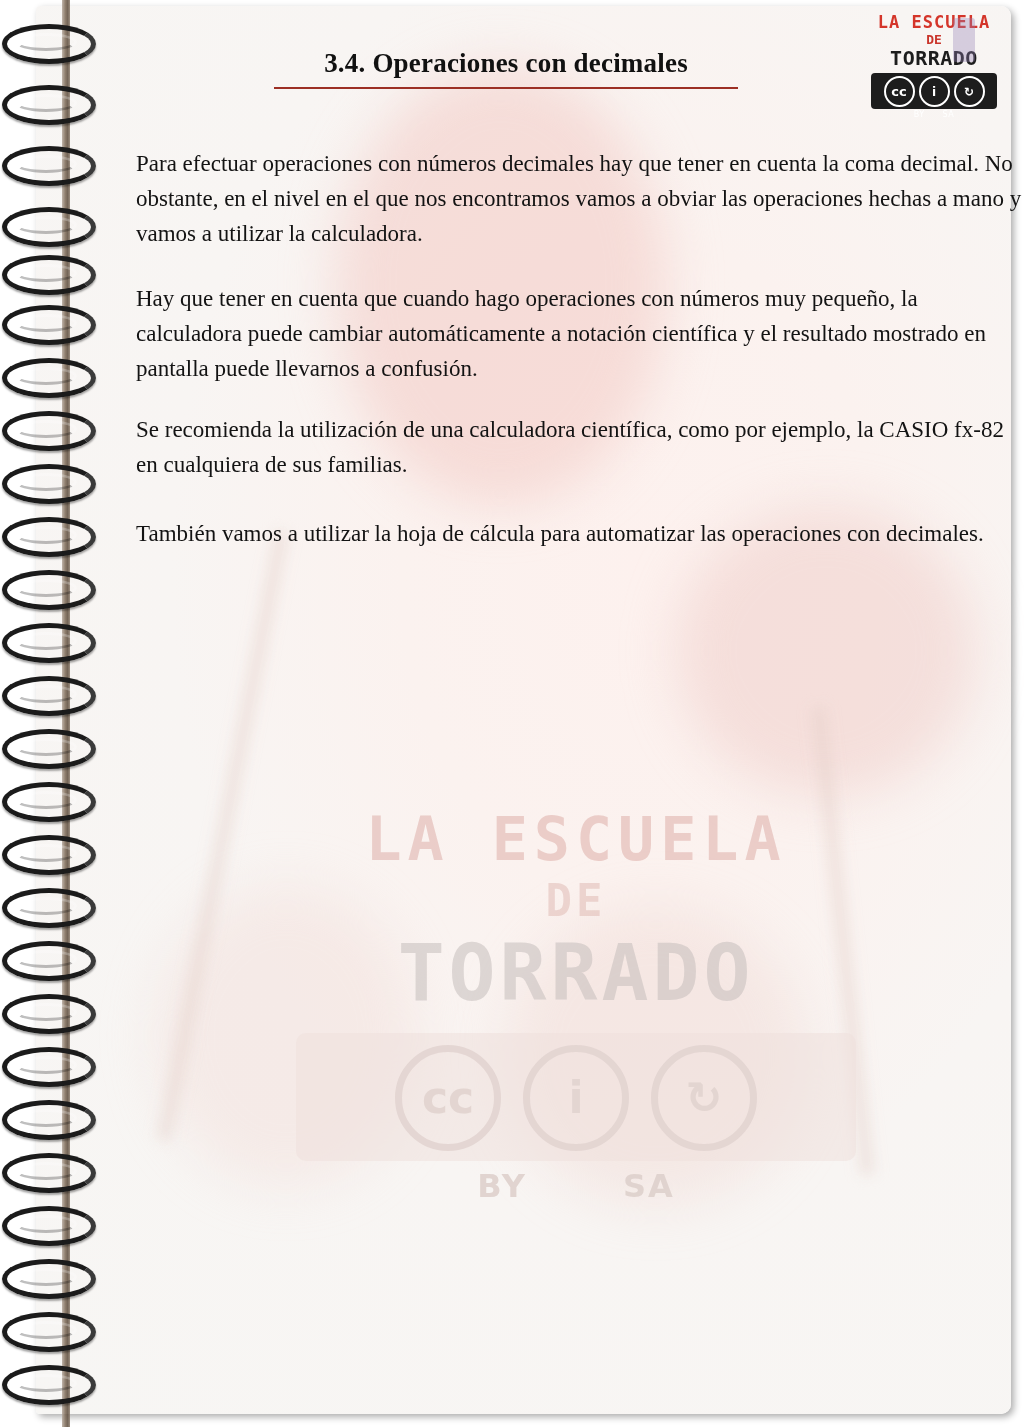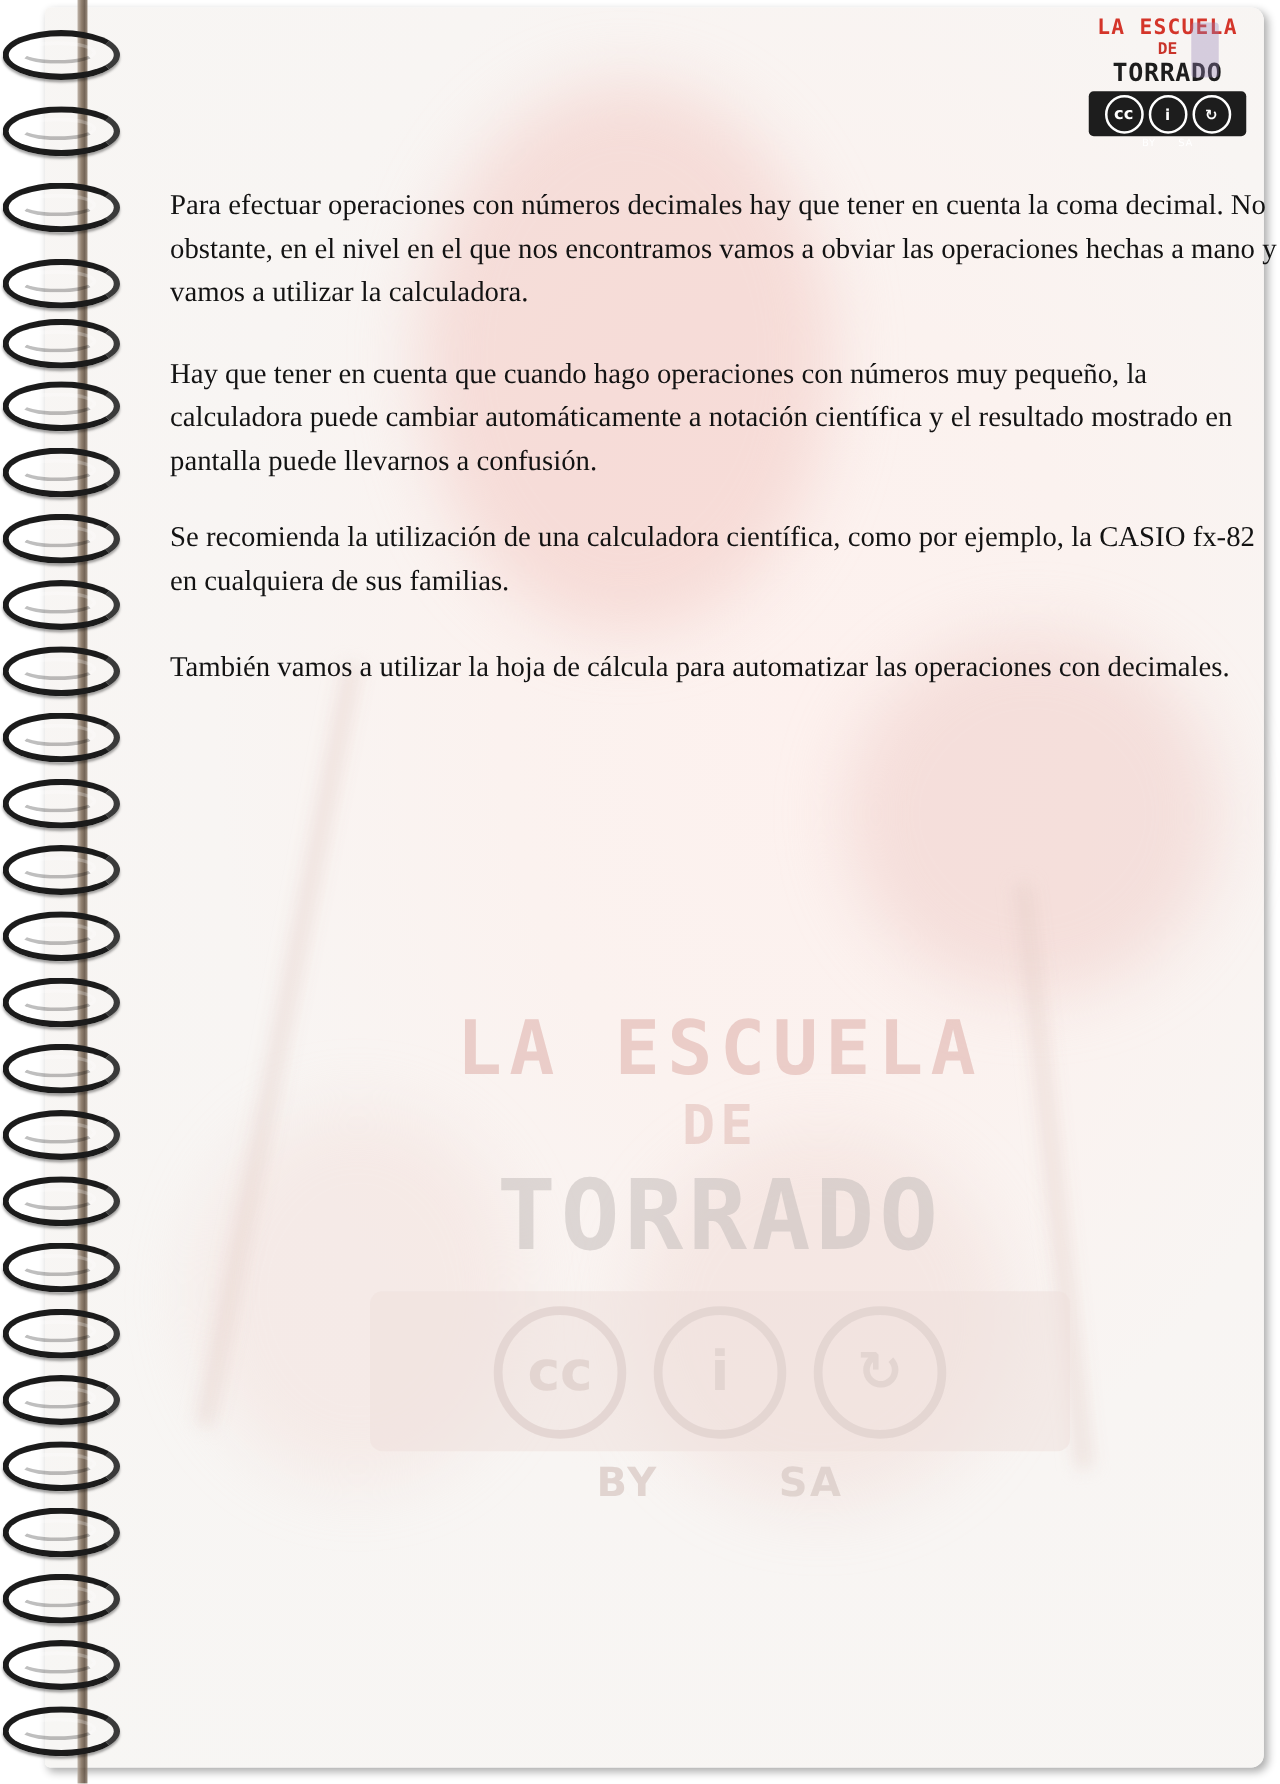--- a/index.html
+++ b/index.html
@@ -294,20 +294,24 @@
 <div class="page">
 
   <div class="paper">
     <div class="blob b1"></div>
     <div class="blob b2"></div>
     <div class="blob b3"></div>
     <div class="blob b4"></div>
     <div class="stick s1"></div>
     <div class="stick s2"></div>
 
+    <div class="title-wrap">
+      <div class="title">3.4. Operaciones con decimales</div>
+      <div class="title-rule"></div>
+    </div>
 
     <div class="logo">
       <div class="logo-shade"></div>
       <div class="logo-l1">LA ESCUELA</div>
       <div class="logo-l2">DE</div>
       <div class="logo-l3">TORRADO</div>
 
       <div class="cc-bar">
         <div class="cc-badge">cc</div>
         <div class="cc-badge small">i</div>

